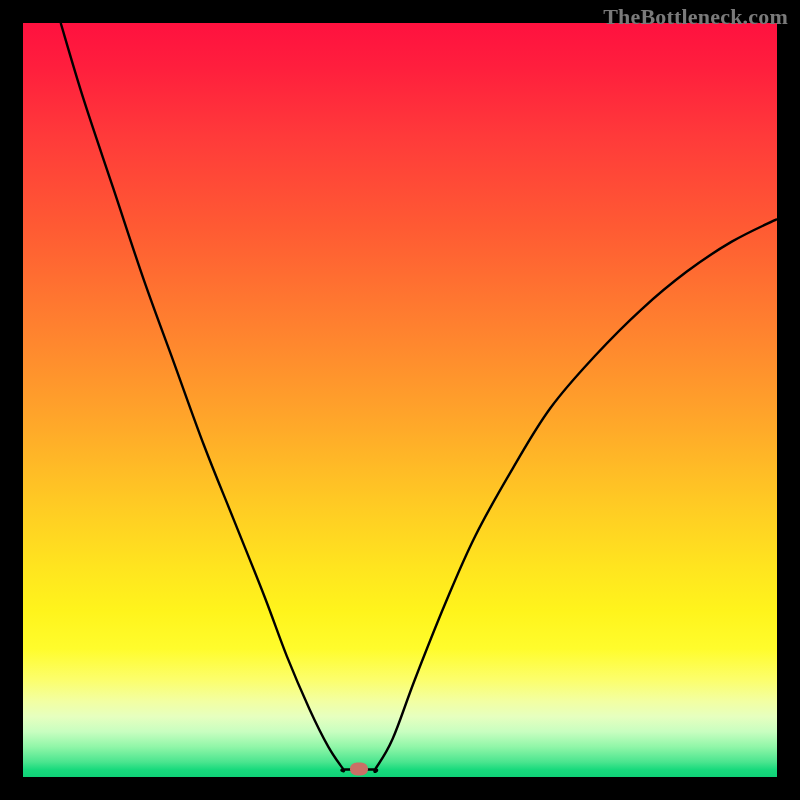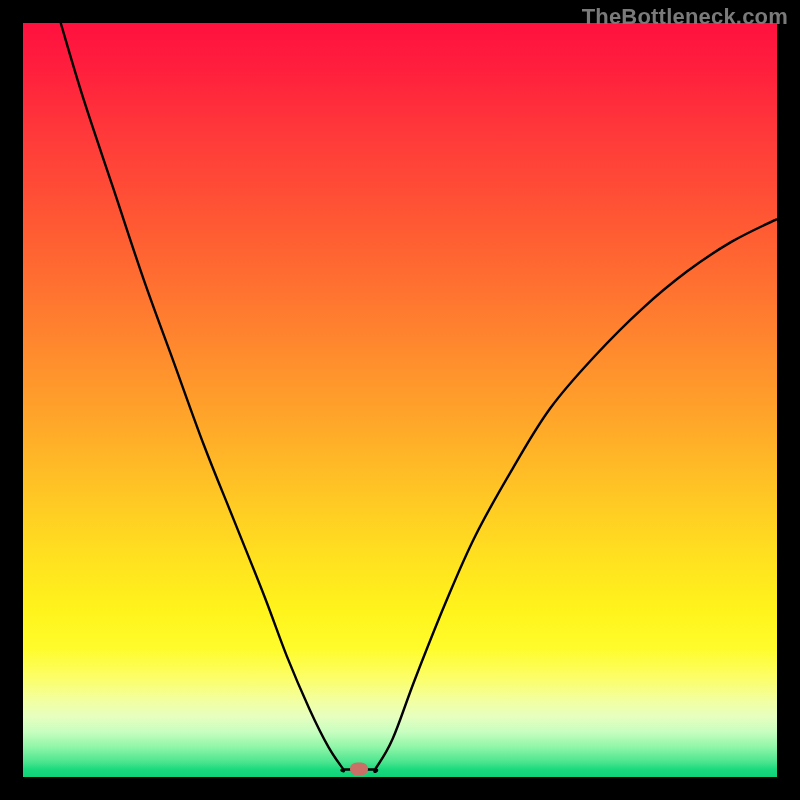--- a/index.html
+++ b/index.html
@@ -19,20 +19,21 @@
   }
   .watermark {
     position: absolute;
     top: 4px;
     right: 12px;
     color: #7a7a7a;
     font-size: 22px;
     font-weight: 600;
     letter-spacing: 0.2px;
     z-index: 20;
+    font-family: Liberation Serif, serif;
   }
   .plot-area {
     position: absolute;
     left: 23px;
     right: 23px;
     top: 23px;
     bottom: 23px;
     
     overflow: hidden;
   }

